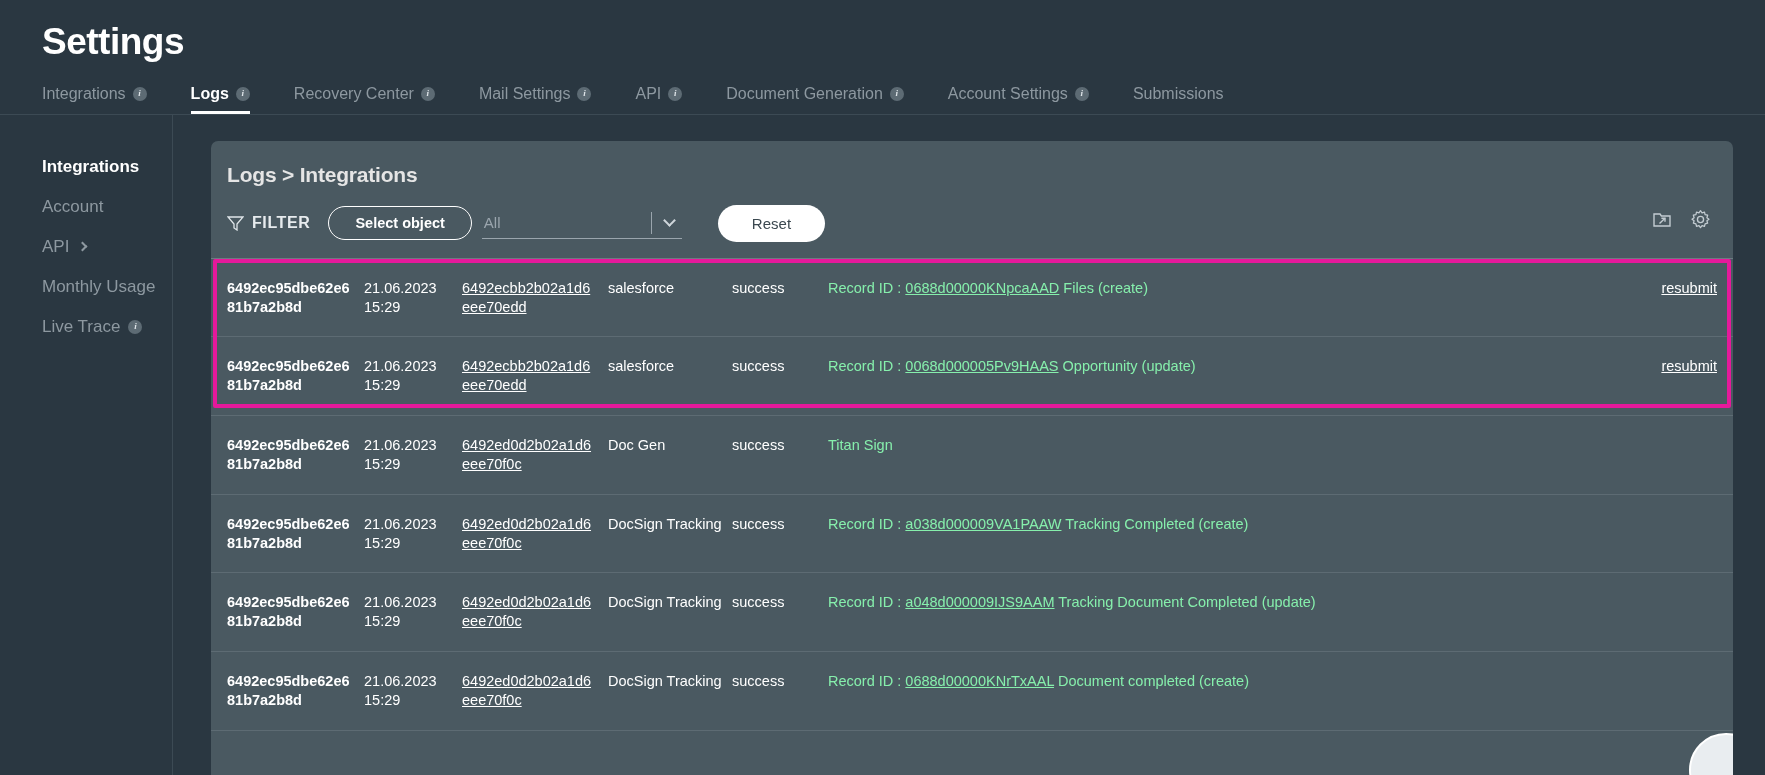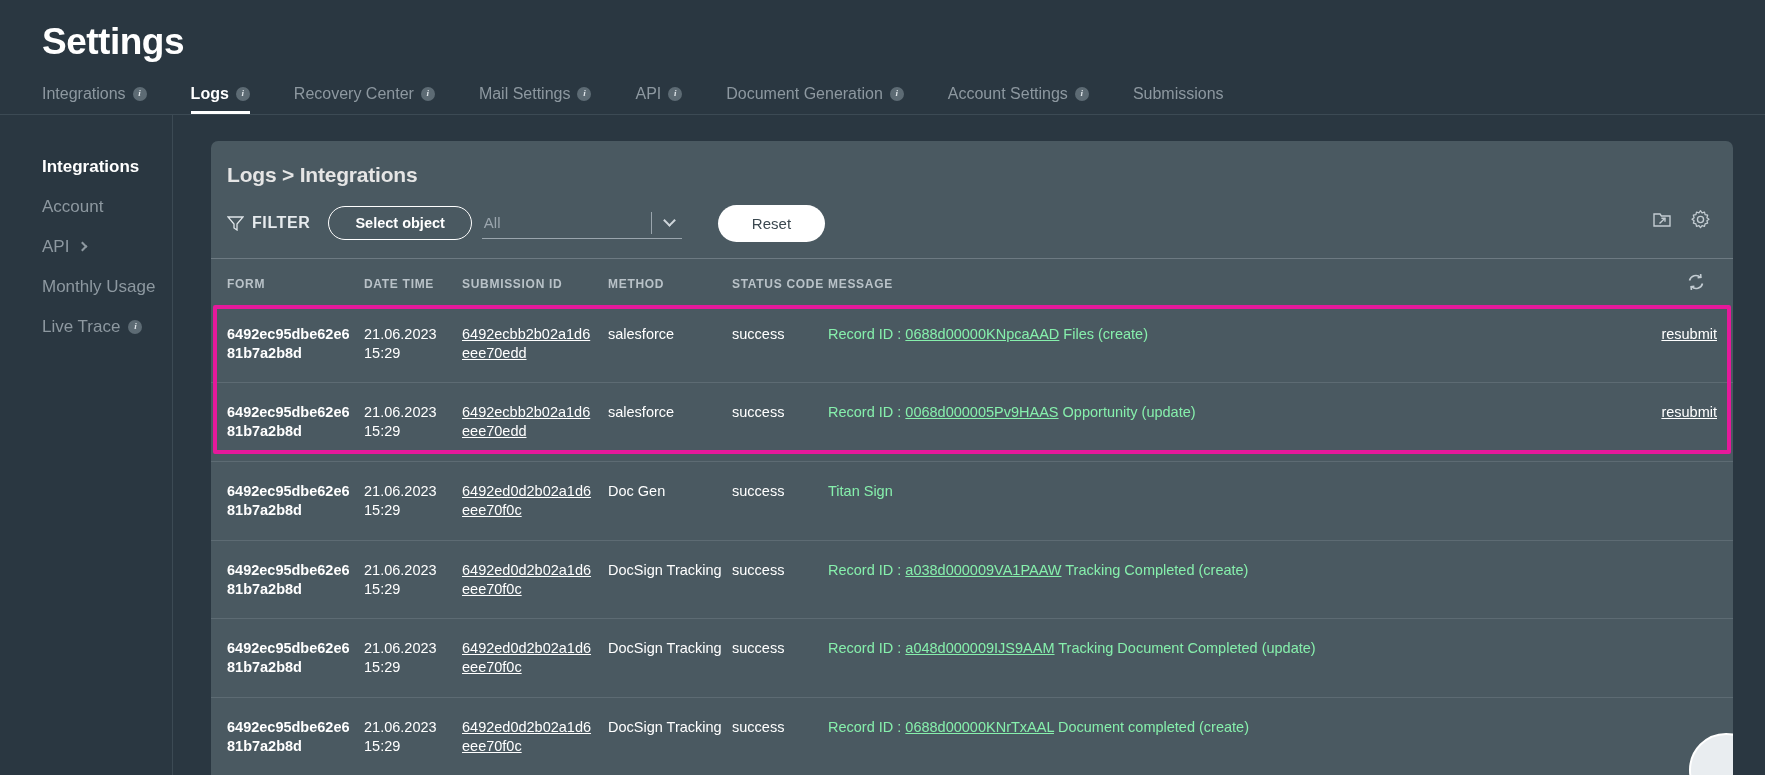--- a/index.html
+++ b/index.html
@@ -375,36 +375,20 @@
               <svg width="21" height="21" viewBox="0 0 22 22">
                 <circle cx="11" cy="11" r="3.2" fill="none" stroke="#c3ccd2" stroke-width="1.4"></circle>
                 <path d="M11 1.8 l1.6 2.2 2.6-.8 .6 2.7 2.7 .6 -.8 2.6 2.2 1.6 -2.2 1.6 .8 2.6 -2.7 .6 -.6 2.7 -2.6-.8 -1.6 2.2 -1.6-2.2 -2.6 .8 -.6-2.7 -2.7-.6 .8-2.6 -2.2-1.6 2.2-1.6 -.8-2.6 2.7-.6 .6-2.7 2.6 .8 Z" fill="none" stroke="#c3ccd2" stroke-width="1.3" stroke-linejoin="round"></path>
               </svg>
             </span>
           </div>
         </div>
 
         <div class="table-sep"></div>
 
-        <div class="thead" id="thead">
-          <span class="th c-form">FORM</span>
-            <span class="th c-date">DATE TIME</span>
-            <span class="th c-sub">SUBMISSION ID</span>
-            <span class="th c-method">METHOD</span>
-            <span class="th c-status">STATUS CODE</span>
-            <span class="th c-msg">MESSAGE</span>
-            <span class="refresh-head">
-            <svg width="22" height="22" viewBox="0 0 22 22">
-              <path d="M4.5 9.5 a6.5 6.5 0 0 1 11-3" fill="none" stroke="#c3ccd2" stroke-width="1.6"></path>
-              <path d="M17.5 12.5 a6.5 6.5 0 0 1 -11 3" fill="none" stroke="#c3ccd2" stroke-width="1.6"></path>
-              <path d="M12.6 6.6 L15.9 6.3 L15.6 3" fill="none" stroke="#c3ccd2" stroke-width="1.6"></path>
-              <path d="M9.4 15.4 L6.1 15.7 L6.4 19" fill="none" stroke="#c3ccd2" stroke-width="1.6"></path>
-            </svg>
-          </span>
-        </div>
 
         <div class="rows" id="rows">
           <div class="highlight-box"></div>
         <div class="row">
               <div class="cell form c-form">6492ec95dbe62e681b7a2b8d</div>
               <div class="cell date c-date">
                 <div>21.06.2023</div>
                 <div>15:29</div>
               </div>
               <div class="cell sub c-sub"><a>6492ecbb2b02a1d6eee70edd</a></div>

